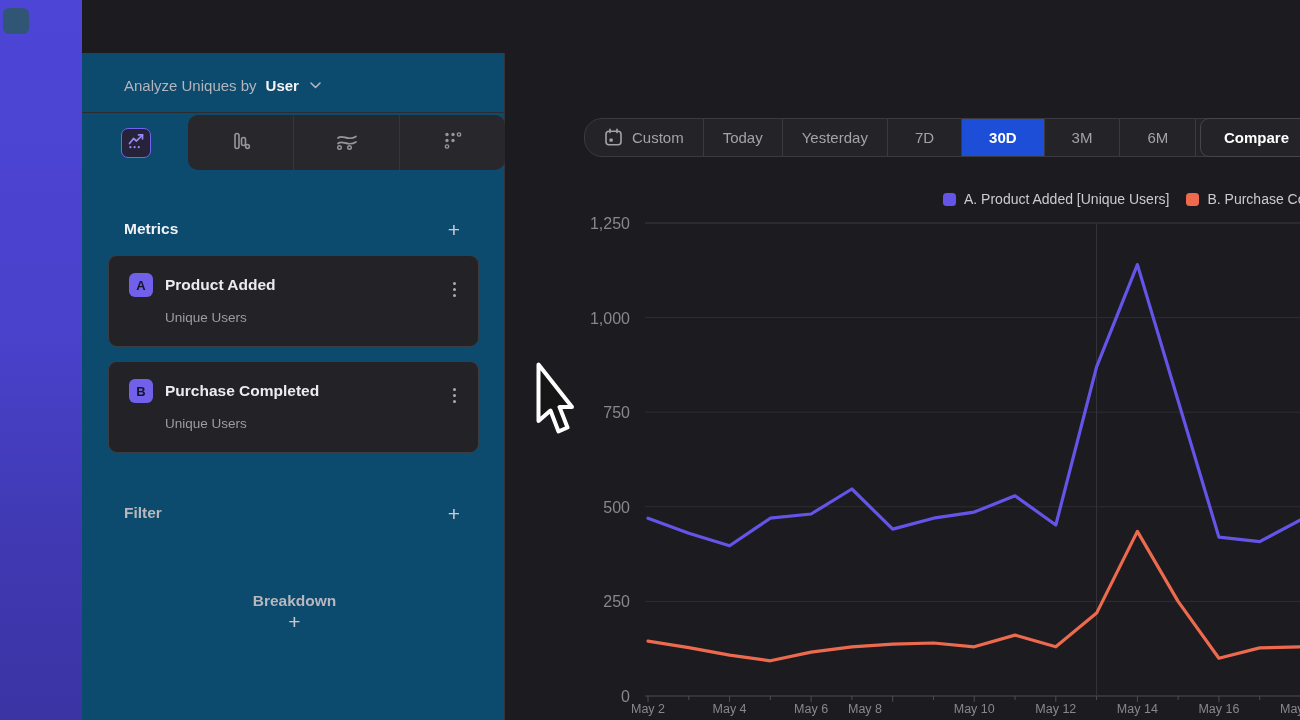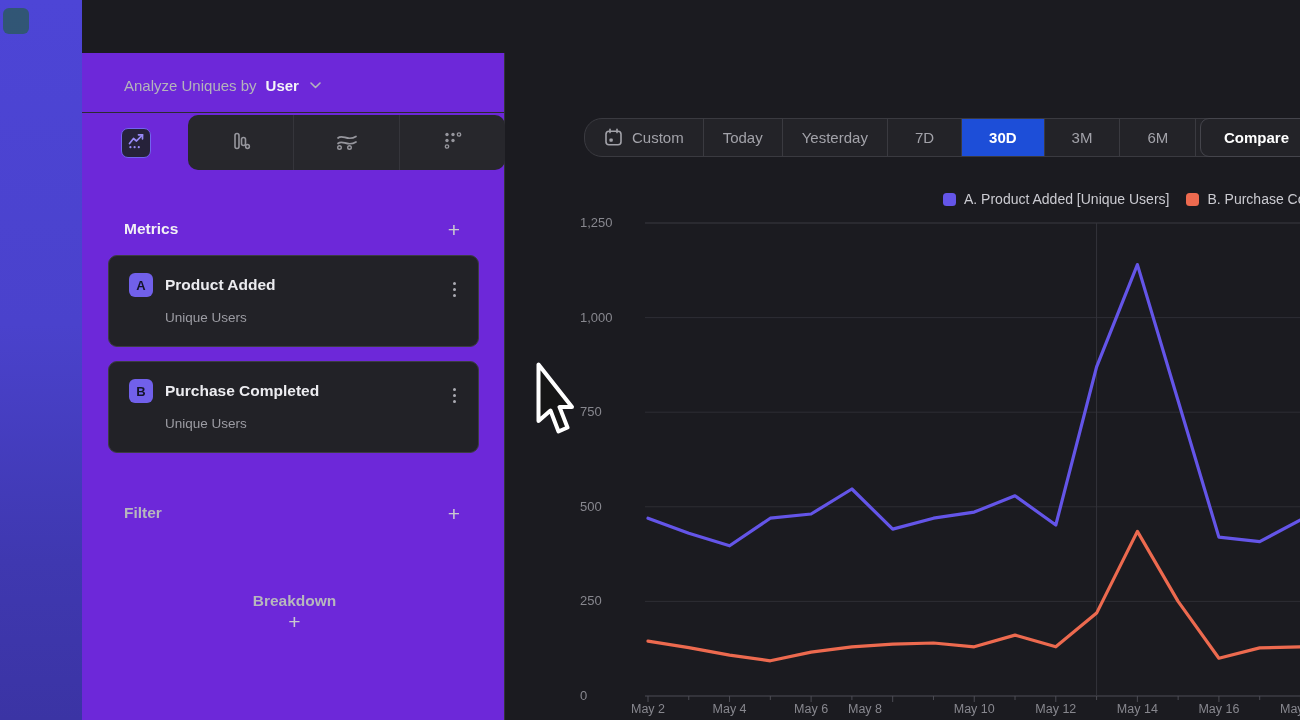--- a/index.html
+++ b/index.html
@@ -10,21 +10,21 @@
   #bg-strip{position:absolute;left:0;top:0;width:82px;height:720px;
     background:linear-gradient(180deg,#4d45d6 0%,#4a42cc 45%,#3f38b0 78%,#3b34a4 100%);}
   #bg-corner{position:absolute;left:3px;top:8px;width:26px;height:26px;border-radius:6px;
     background:#2b5a5c;opacity:.8;}
 
   
   #topbar{position:absolute;left:82px;top:0;right:0;height:53px;background:#19191d;border-bottom:1px solid #33333a;}
   #doc-title{position:absolute;left:42px;top:6px;font-size:15px;color:#d3d3d8;font-weight:500;}
 
   
-  #sidebar{position:absolute;left:82px;top:53px;width:423px;bottom:0;background:#6d28d9;border-right:1px solid #33333a;}
+  #sidebar{position:absolute;left:82px;top:53px;width:423px;bottom:0;background:#0c4a6e;border-right:1px solid #33333a;}
   #analyze-row{position:absolute;left:42px;top:19px;height:26px;display:flex;align-items:center;gap:9px;font-size:15px;}
   #analyze-prefix{color:#b4b4bb;}
   #analyze-value{color:#f4f4f7;font-weight:700;}
   #analyze-chevron{display:inline-flex;margin-left:2px;}
   #sidebar-divider{position:absolute;left:0;right:0;top:59px;border-top:1px solid #2c2c31;}
 
   #tabstrip{position:absolute;left:0;top:62px;width:423px;height:55px;}
   #tab-selected{position:absolute;left:39px;top:13px;width:30px;height:30px;border:1.6px solid #7263ef;border-radius:7px;
     background:#26223a;display:flex;align-items:center;justify-content:center;cursor:pointer;}
   #tab-group{position:absolute;left:106px;top:0;width:317px;height:55px;background:#27272c;border-radius:10px;
@@ -62,21 +62,21 @@
   .range-seg.small{padding:0 27px;}
   #compare-btn{position:absolute;left:1200px;top:118px;height:39px;padding:0 23px;display:flex;align-items:center;
     background:#232328;border:1px solid #45454c;border-radius:9px;font-size:15px;font-weight:700;color:#fff;cursor:pointer;white-space:nowrap;}
 
   #legend{position:absolute;left:943px;top:191px;display:flex;gap:17px;white-space:nowrap;}
   .legend-item{display:flex;align-items:center;gap:8px;cursor:pointer;}
   .legend-swatch{width:13px;height:13px;border-radius:3.5px;}
   .legend-label{font-size:14px;color:#cbcbd1;}
 
   #chart-svg{position:absolute;left:0;top:0;pointer-events:none;}
-  .y-label{position:absolute;width:50px;right:670px;text-align:left;font-size:13px;color:#87878e;}
+  .y-label{position:absolute;width:50px;right:670px;text-align:right;font-size:16px;color:#87878e;}
   .x-label{position:absolute;width:64px;margin-left:-32px;text-align:center;top:702px;font-size:12.5px;color:#87878e;}
 
   #cursor{position:absolute;left:536px;top:362px;pointer-events:none;}
 </style>
 </head>
 <body>
 
 <div id="screen">
 
   <div id="bg-strip">

